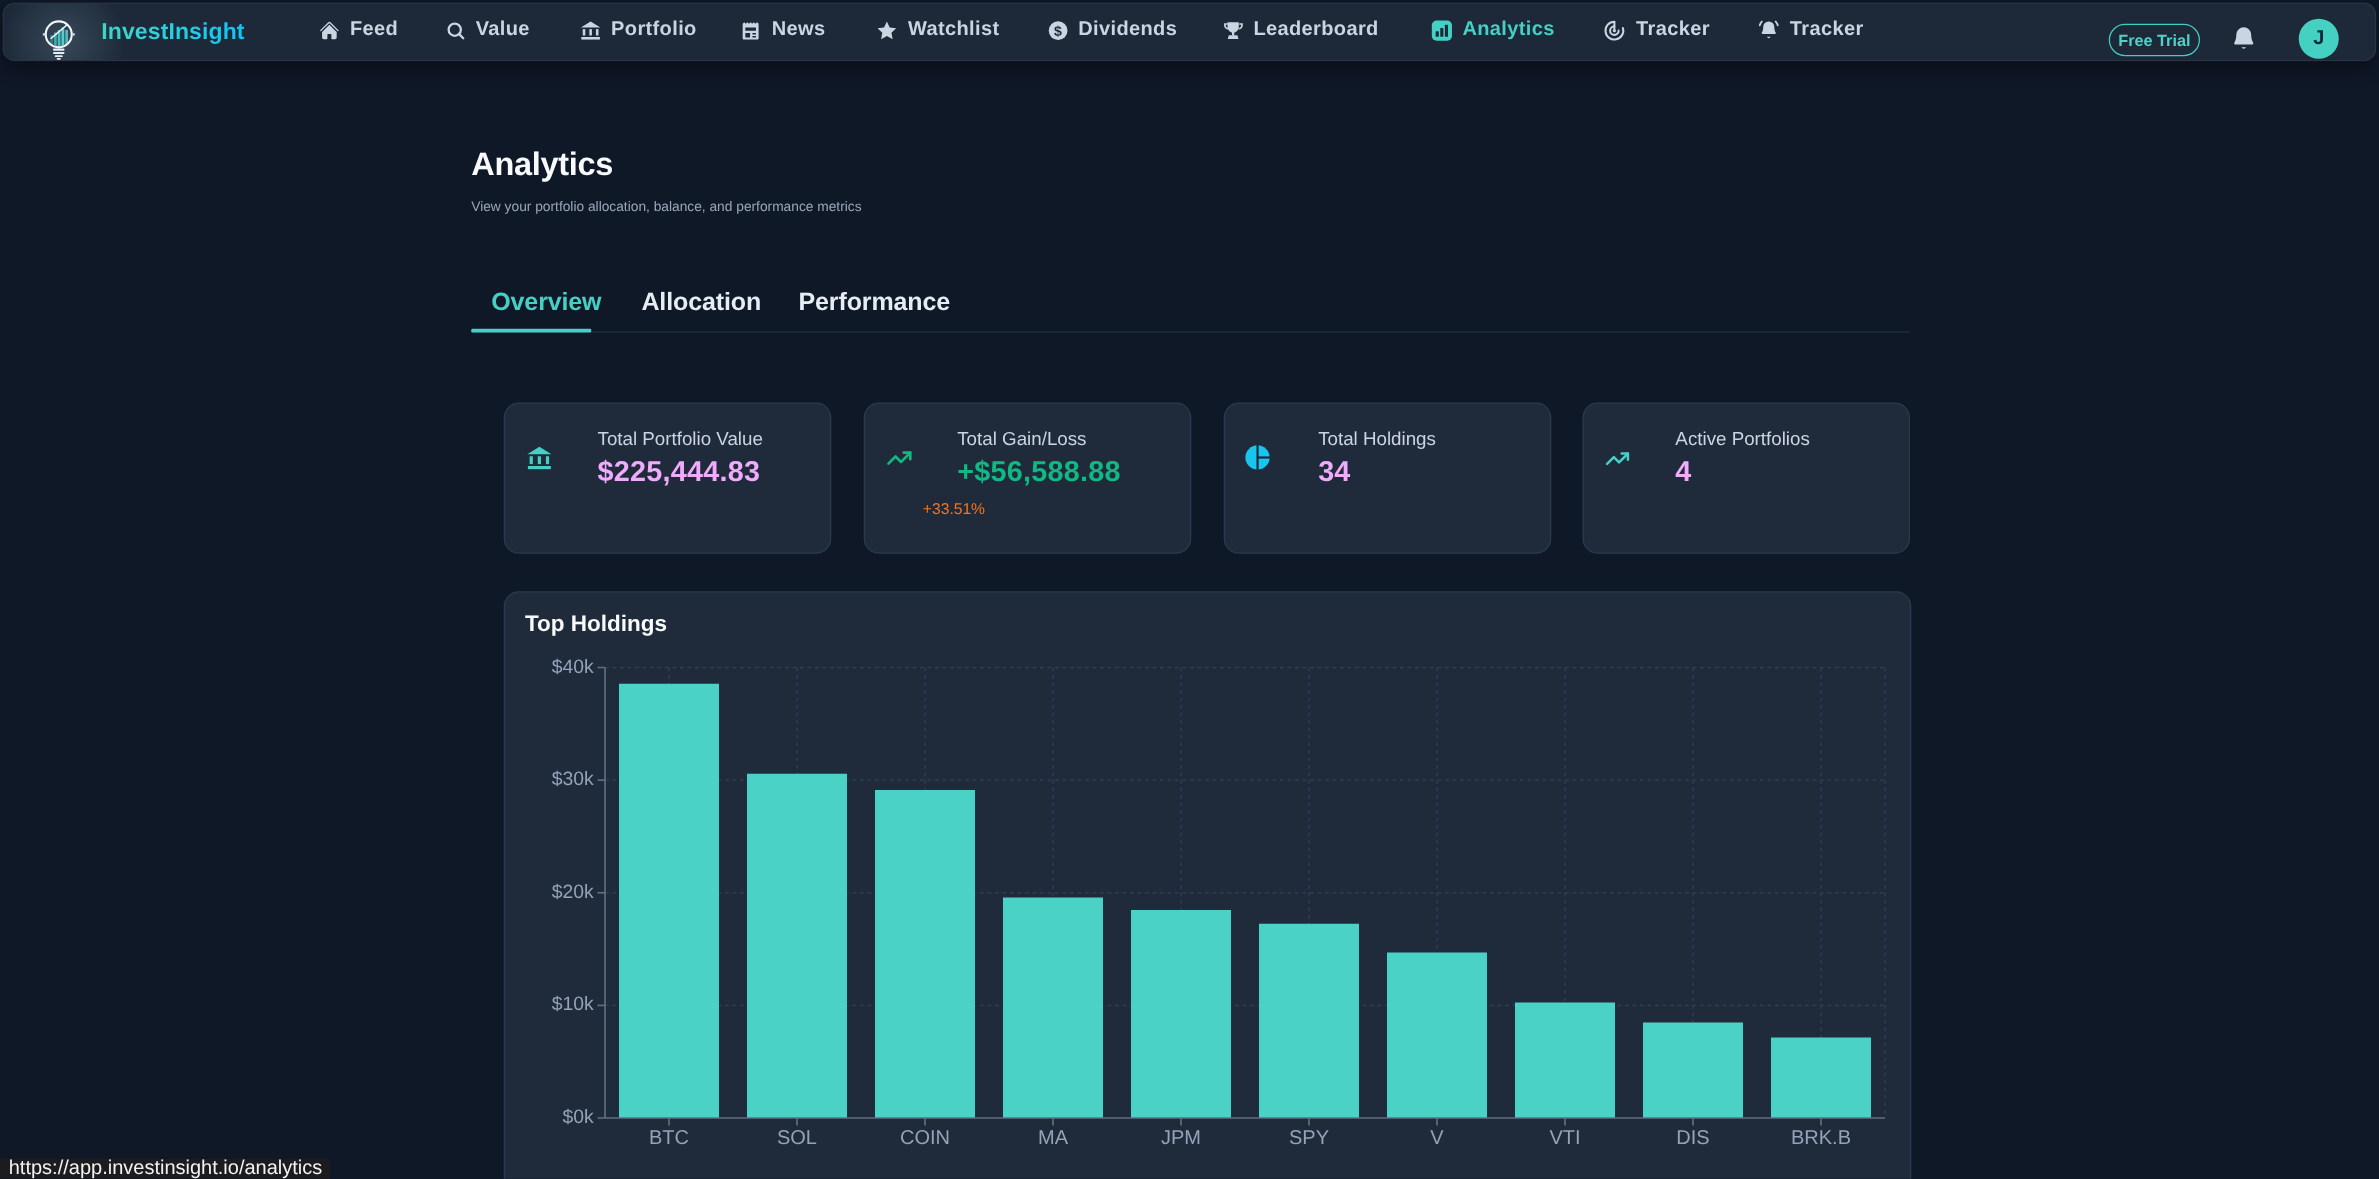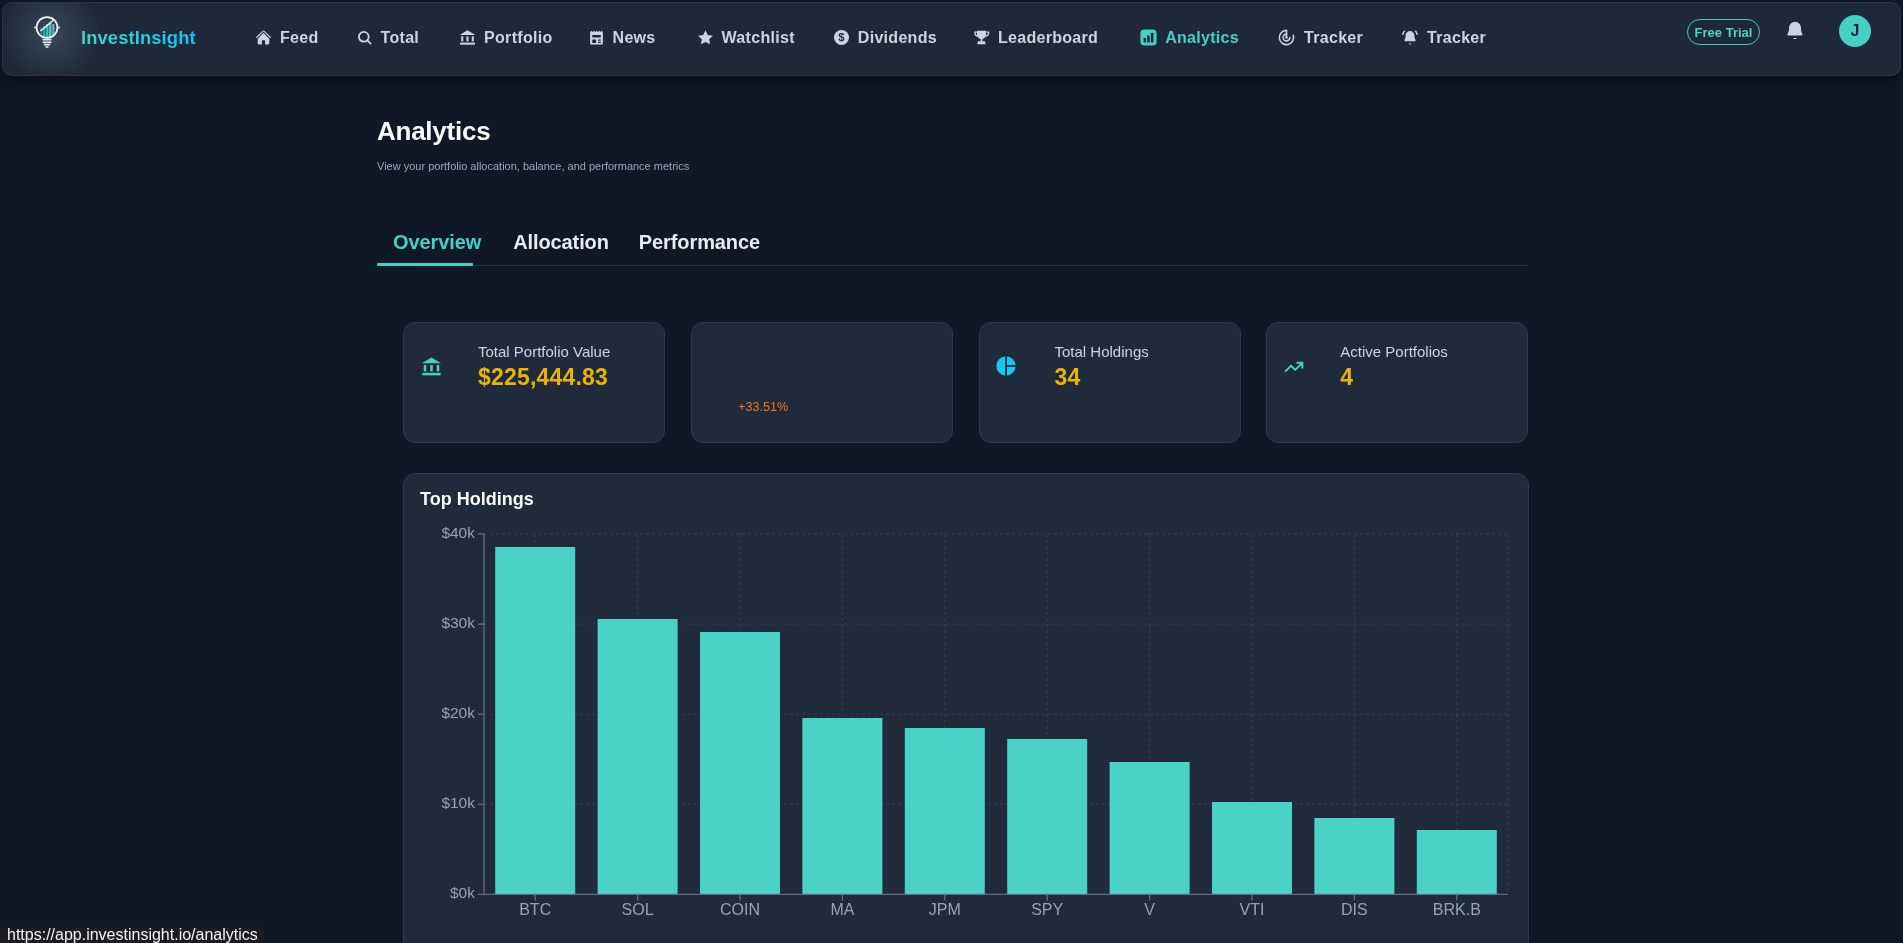--- a/index.html
+++ b/index.html
@@ -5,21 +5,21 @@
   * { margin:0; padding:0; box-sizing:border-box; }
   html,body { width:1903px; height:943px; overflow:hidden; }
   body {
     background:#0f1827;
     font-family:"Liberation Sans", sans-serif;
     position:relative;
     color:#e2e8f0;
   }
   
   .nav {
-    position:absolute; left:2px; top:2px; right:2px; height:74px;
+    position:absolute; left:2px; top:2px; right:2px; height:47px;
     background:#1d2939;
     border:1px solid rgba(148,163,184,0.10);
     border-radius:10px;
     box-shadow:0 6px 14px rgba(0,0,0,0.35); overflow:hidden;
   }
   .nav .glow {
     position:absolute; left:-2px; top:-20px; width:100px; height:100px;
     background:radial-gradient(circle, rgba(160,200,215,0.20) 0%, rgba(160,200,215,0.0) 70%);
     pointer-events:none;
   }
@@ -57,21 +57,21 @@
   .tabline { position:absolute; left:377px; top:264.5px; width:1151px; height:1px; background:#232f42; }
   .tabul { position:absolute; left:377px; top:263px; width:96px; height:3px; background:#45d0c5; border-radius:1px; }
   
   .card {
     position:absolute; top:322px; height:121px; width:262px;
     background:#1f2b3b; border:1px solid #2b3a50; border-radius:12px;
   }
   .cardrow { position:absolute; left:17px; top:19.5px; display:flex; align-items:center;gap:28px; }
   .cardrow svg { margin-right:8px; flex:0 0 auto; }
   .clabel { font-size:15px; color:#cbd5e1; margin-bottom:4px; }
-  .cvalue { font-size:23px; font-weight:bold; color:#eab308; letter-spacing:0.2px; }
+  .cvalue { font-size:23px; font-weight:bold; color:#f0abfc; letter-spacing:0.2px; }
   .cvalue.green { color:#10b981; }
   .cpct { position:absolute; left:46.5px; top:77px; font-size:12.5px; color:#f97316; }
   
   .chartcard {
     position:absolute; left:403px; top:473px; width:1126px; height:500px;
     background:#1f2b3b; border:1px solid #2b3a50; border-radius:12px;
   }
   .ctitle { position:absolute; left:16px; top:15px; font-size:18px; font-weight:bold; color:#f8fafc; }
   
   .statusbar {
@@ -114,21 +114,21 @@
           <path d="M11.47 3.841a.75.75 0 0 1 1.06 0l8.69 8.69a.75.75 0 1 0 1.06-1.061l-8.689-8.69a2.25 2.25 0 0 0-3.182 0l-8.69 8.69a.75.75 0 1 0 1.061 1.06l8.69-8.689Z"></path>
           <path d="m12 5.432 8.159 8.159c.03.03.06.058.091.086v6.198c0 1.035-.84 1.875-1.875 1.875H15a.75.75 0 0 1-.75-.75v-4.5a.75.75 0 0 0-.75-.75h-3a.75.75 0 0 0-.75.75V21a.75.75 0 0 1-.75.75H5.625a1.875 1.875 0 0 1-1.875-1.875v-6.198a2.29 2.29 0 0 0 .091-.086L12 5.432Z"></path>
         </svg>
         <span>Feed</span>
       </div>
 <div class="nitem" style="margin-right:40px;">
         <svg width="17" height="17" viewBox="0 0 24 24" fill="none" stroke="currentColor" stroke-width="2.6" stroke-linecap="round">
           <circle cx="11" cy="11" r="6.9"></circle>
           <path d="m20.6 20.6-4.9-4.9"></path>
         </svg>
-        <span>Total</span>
+        <span>Value</span>
       </div>
 <div class="nitem" style="margin-right:35px;">
         <svg width="17" height="17" viewBox="0 0 24 24" fill="currentColor">
           <path d="M12 1.6 23 8.4H1z"></path>
           <rect x="3.1" y="10.3" width="2.9" height="7.2"></rect>
           <rect x="10.55" y="10.3" width="2.9" height="7.2"></rect>
           <rect x="18" y="10.3" width="2.9" height="7.2"></rect>
           <rect x="1.5" y="19.2" width="21" height="2.9"></rect>
         </svg>
         <span>Portfolio</span>
@@ -215,20 +215,30 @@
         <rect x="18" y="10.3" width="2.9" height="7.2"></rect>
         <rect x="1.5" y="19.2" width="21" height="2.9"></rect>
       </svg>
     <div>
         <div class="clabel">Total Portfolio Value</div>
         <div class="cvalue">$225,444.83</div>
       </div>
   </div>
 </div>
 <div class="card" style="left:690.8px;">
+  <div class="cardrow">
+    <svg width="21" height="21" viewBox="0 0 24 24" fill="none" stroke="#10b981" stroke-width="2.4" stroke-linecap="round" stroke-linejoin="round">
+        <polyline points="22 7 13.5 15.5 8.5 10.5 2 17"></polyline>
+        <polyline points="16 7 22 7 22 13"></polyline>
+      </svg>
+    <div>
+        <div class="clabel">Total Gain/Loss</div>
+        <div class="cvalue green">+$56,588.88</div>
+      </div>
+  </div>
   <div class="cpct">+33.51%</div>
 </div>
 <div class="card" style="left:978.5px;">
   <div class="cardrow">
     <svg width="22" height="22" style="position:relative;left:-1.5px;top:-1px;" viewBox="0 0 24 24">
         <circle cx="12" cy="12" r="10.6" fill="#18c5ef"></circle>
         <rect x="11.1" y="0" width="1.9" height="24" fill="#1d2939"></rect>
         <rect x="12" y="11.05" width="12" height="1.9" fill="#1d2939"></rect>
       </svg>
     <div>

